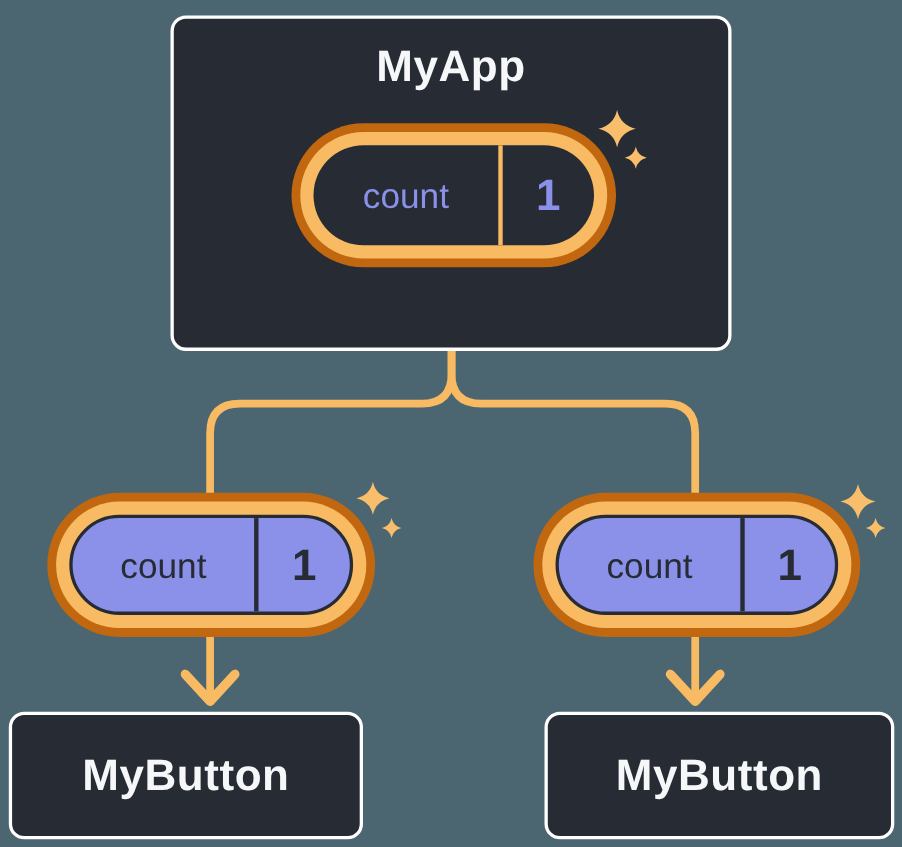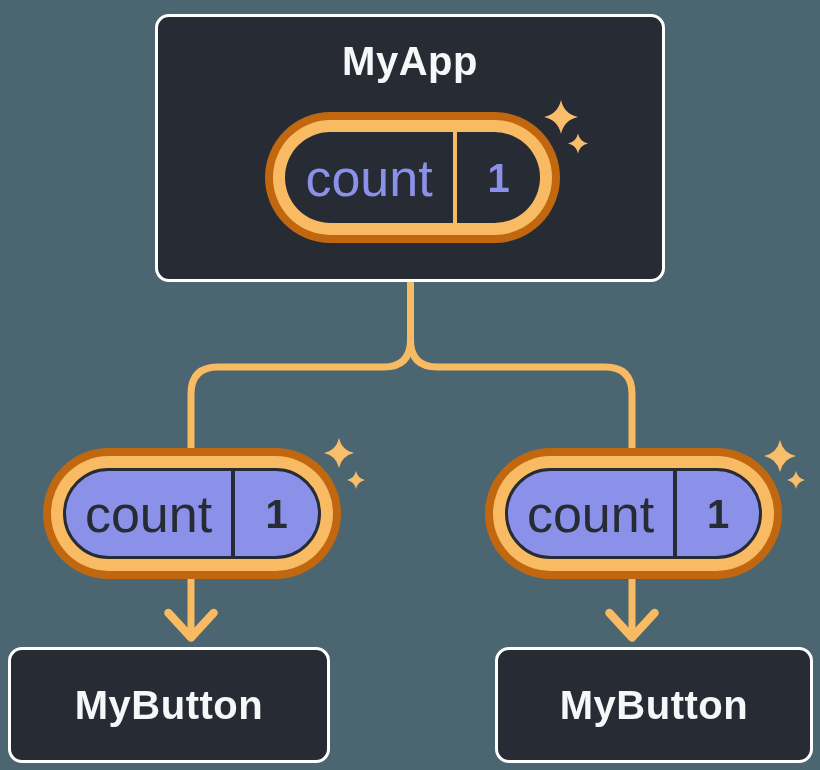--- a/index.html
+++ b/index.html
@@ -10,21 +10,21 @@
   }
   .canvas{position:relative;width:820px;height:770px;}
   svg.layer{position:absolute;left:0;top:0;pointer-events:none;}
   #layer-under{z-index:0;}
   #layer-over{z-index:3;}
 
   .node{
     position:absolute;box-sizing:border-box;z-index:1;
     background:#262B34;border:3px solid #FFFFFF;border-radius:14px;
   }
-  #myapp-node{left:155px;top:14px;width:510px;height:268px;}
+  #myapp-node{left:155px;top:14px;width:510px;height:305px;}
   #mybutton-node-left{left:8px;top:647px;width:322px;height:116px;display:flex;align-items:center;justify-content:center;}
   #mybutton-node-right{left:495px;top:647px;width:318px;height:116px;display:flex;align-items:center;justify-content:center;}
 
   .node-title{
     color:#F6F7F9;font-size:40px;font-weight:600;letter-spacing:.5px;
     text-align:center;line-height:44px;white-space:nowrap;
   }
   #myapp-node .node-title{position:absolute;left:0;right:0;top:22px;}
   .button-title{font-weight:700;}
 
@@ -42,21 +42,21 @@
   }
   .pill-inner{
     width:100%;height:100%;box-sizing:border-box;
     border-radius:999px;display:flex;align-items:stretch;overflow:hidden;
   }
   .pill-inner.dark{background:#262B34;}
   .pill-inner.purple{background:#8B91E9;border:3px solid #262B34;}
 
   .pill-label{
     flex:0 0 168px;display:flex;align-items:center;justify-content:center;
-    font-size:52px;font-weight:500;line-height:1;
+    font-size:32px;font-weight:500;line-height:1;
   }
   .pill-inner.purple .pill-label{flex-basis:165px;}
   .pill-divider{flex:0 0 4px;}
   .pill-inner.dark .pill-divider{background:#F8BB63;}
   .pill-inner.purple .pill-divider{background:#262B34;}
   .pill-value{
     flex:1;display:flex;align-items:center;justify-content:center;
     font-size:40px;font-weight:700;line-height:1;
   }
   .pill-inner.dark .pill-label,.pill-inner.dark .pill-value{color:#8B91E9;}

